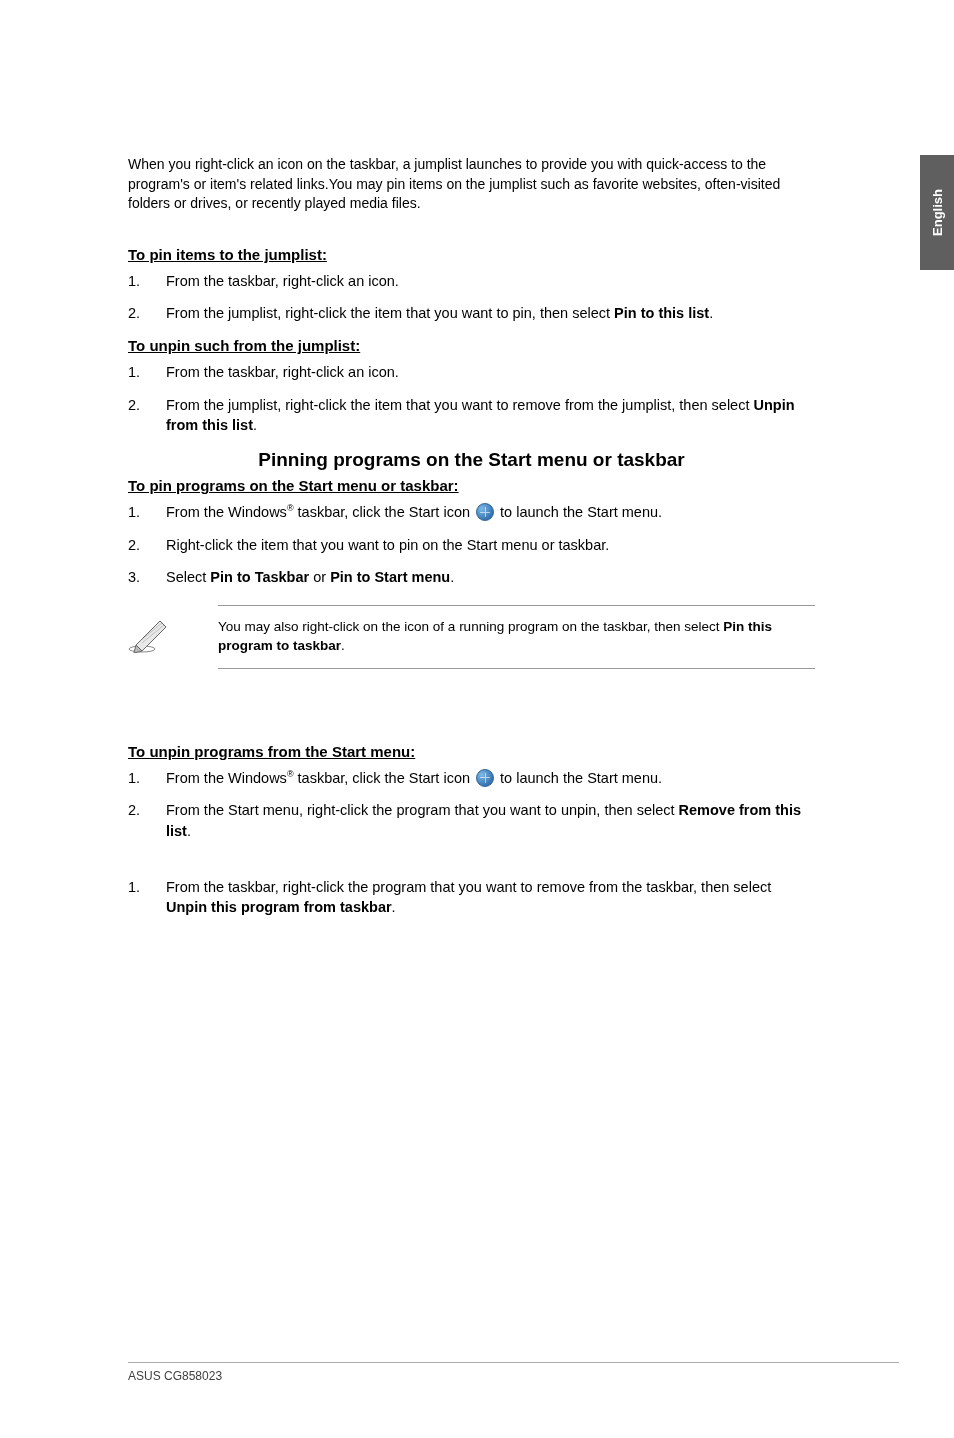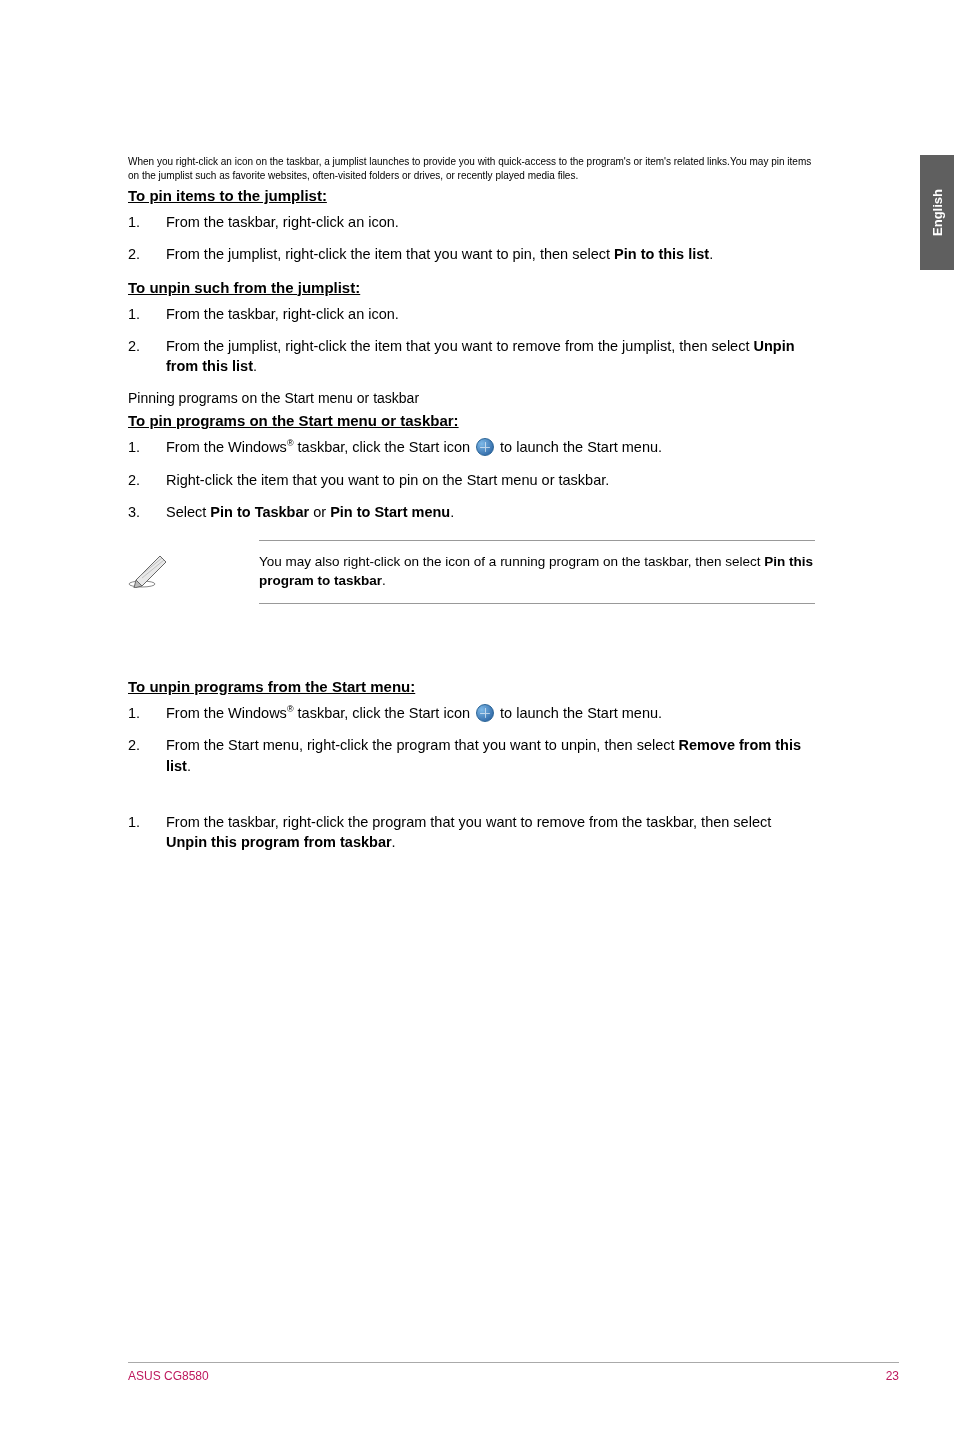--- a/index.html
+++ b/index.html
@@ -27,23 +27,23 @@
     justify-content: center;
   }
   .side-tab span {
     color: #fff;
     font-size: 13px;
     font-weight: bold;
     writing-mode: vertical-rl;
     transform: rotate(180deg);
   }
   .h2 { font-size: 17px; font-weight: bold; margin-bottom: 6px; }
-  .para { font-size: 10px; line-height: 1.4; margin-bottom: 4px; }
+  .para { font-size: 14px; line-height: 1.4; margin-bottom: 32px; }
   .h3 { font-size: 15px; font-weight: bold; margin-bottom: 8px; text-decoration: underline; }
-  .h1 { font-size: 14px; font-weight: normal; margin-bottom: 6px; margin-top: 8px; }
+  .h1 { font-size: 19px; font-weight: bold; margin-bottom: 6px; margin-top: 8px; text-align: center; }
   ol { list-style: none; margin-bottom: 14px; }
   ol li {
     font-size: 14.5px;
     line-height: 1.4;
     display: flex;
     margin-bottom: 12px;
   }
   ol li .num { width: 38px; flex-shrink: 0; }
   ol li .txt { flex: 1; }
   .bold { font-weight: bold; }
@@ -65,21 +65,20 @@
     left: 3px; top: 3px; right: 3px; bottom: 3px;
     background:
       linear-gradient(#fff 0 0) 50% 0/1px 100% no-repeat,
       linear-gradient(#fff 0 0) 0 50%/100% 1px no-repeat;
     border-radius: 50%;
     opacity: 0.6;
   }
   .note-box {
     display: flex;
     margin: 18px 0 40px 0;
-    gap: 41px;
   }
   .note-icon {
     width: 90px;
     flex-shrink: 0;
     display: flex;
     align-items: flex-start;
     justify-content: flex-start;
     padding-top: 8px;
   }
   .note-content {
@@ -92,23 +91,22 @@
   }
   .pencil-svg { width: 44px; height: 40px; }
   .footer {
     position: absolute;
     left: 128px;
     right: 55px;
     bottom: 55px;
     border-top: 1px solid #aaa;
     padding-top: 6px;
     font-size: 12px;
-    color: #be185d;
-    display: flex;
-    justify-content: space-between;
+    color: #404040;
+    display: flex;
   }
   .spacer-lg { height: 34px; }
   .spacer-md { height: 22px; }
 </style>
 </head>
 <body>
 
 <div class="side-tab">
   <span>English</span>
 </div>

